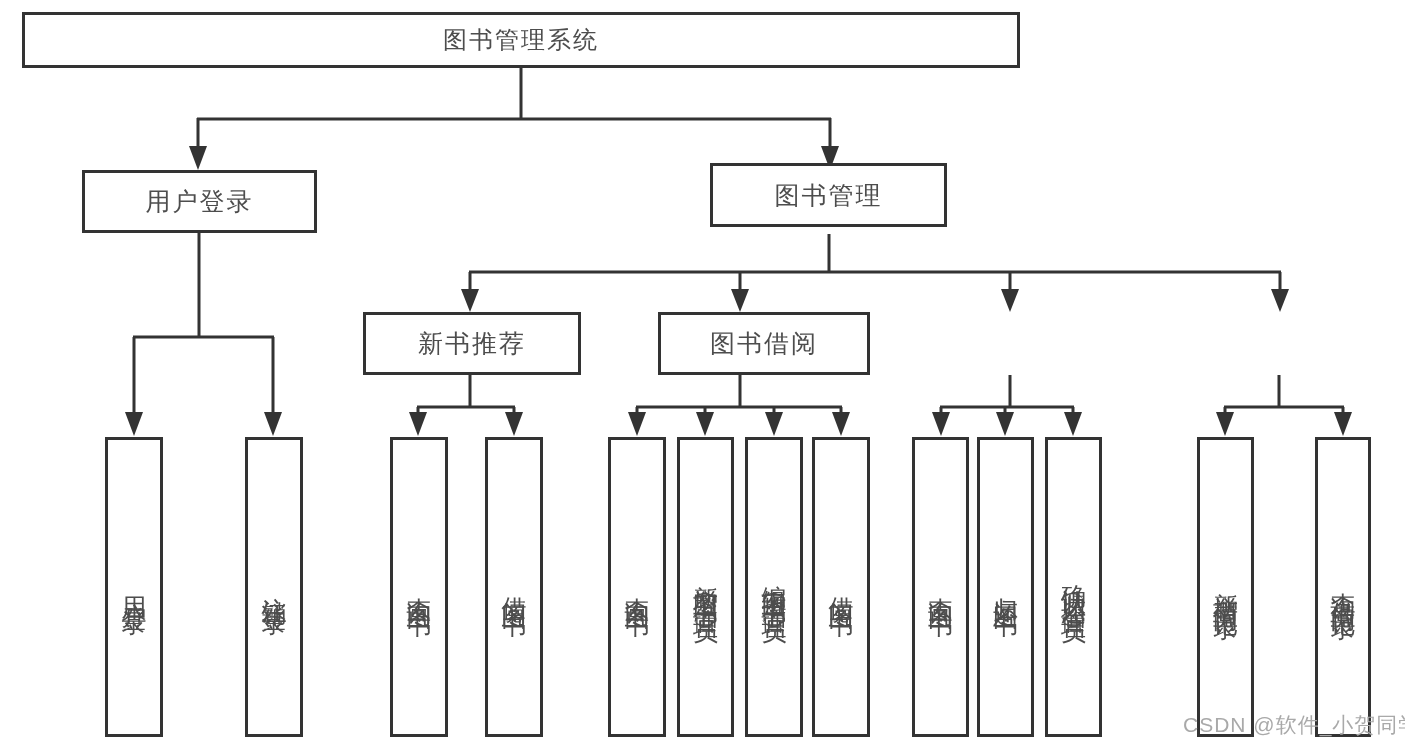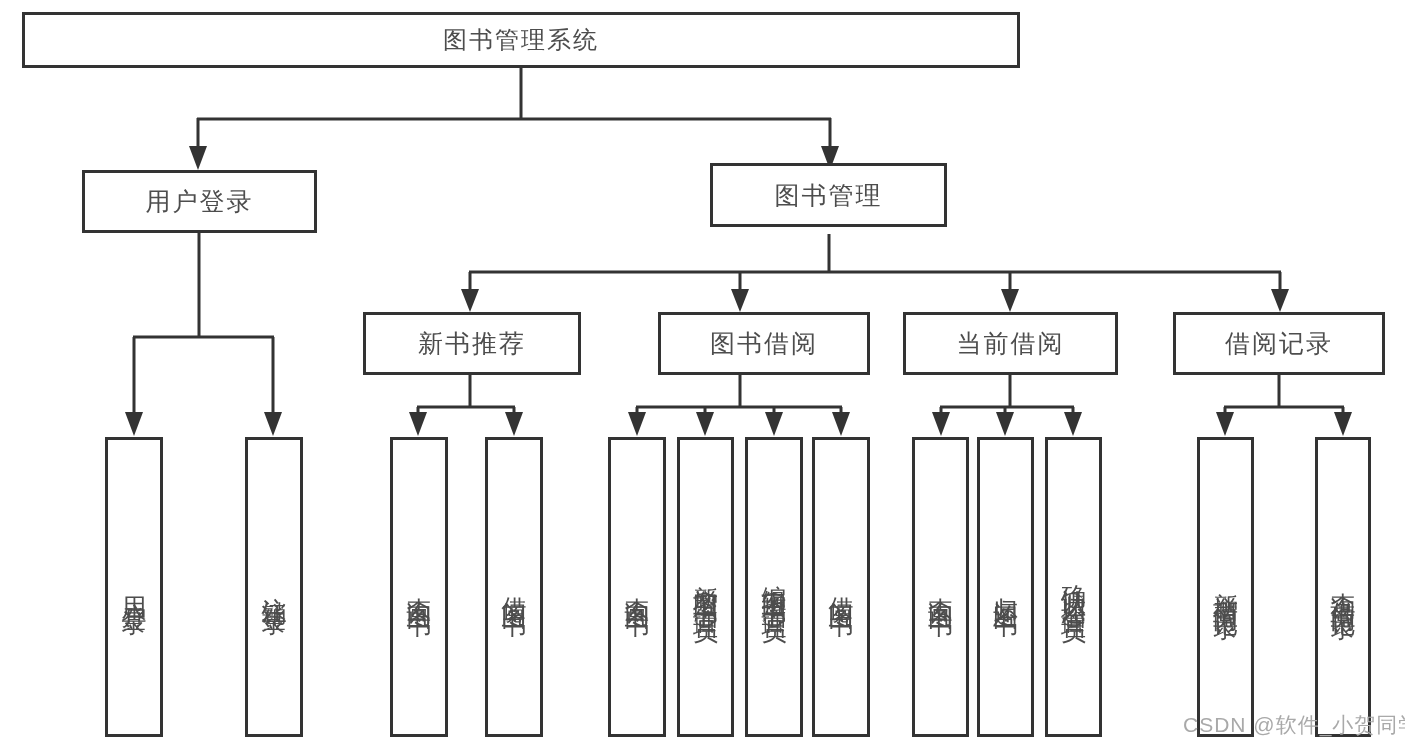--- a/index.html
+++ b/index.html
@@ -99,22 +99,20 @@
       M1334 412 L1352 412 L1343 436 Z"></path>
   </svg>
 
   <div class="node node--root">图书管理系统</div>
 
   <div class="node node--branch" style="left:82px;top:170px;width:235px;">用户登录</div>
   <div class="node node--branch" style="left:710px;top:163px;width:237px;height:64px;">图书管理</div>
 
   <div class="node node--branch" style="left:363px;top:312px;width:218px;text-align:right;">新书推荐</div>
   <div class="node node--branch" style="left:658px;top:312px;width:212px;">图书借阅</div>
-  <div class="node node--branch" style="left:903px;top:312px;width:215px;">当前借阅</div>
-  <div class="node node--branch" style="left:1173px;top:312px;width:212px;">借阅记录</div>
 
   <div class="node node--leaf" style="left:105px;">用户登录</div>
   <div class="node node--leaf" style="left:245px;">注销登录</div>
 
   <div class="node node--leaf" style="left:390px;">查询图书</div>
   <div class="node node--leaf" style="left:485px;">借阅图书</div>
 
   <div class="node node--leaf" style="left:608px;">查询图书</div>
   <div class="node node--leaf" style="left:677px;width:57px;">新增图书（管理员）</div>
   <div class="node node--leaf" style="left:745px;">编辑图书（管理员）</div>

